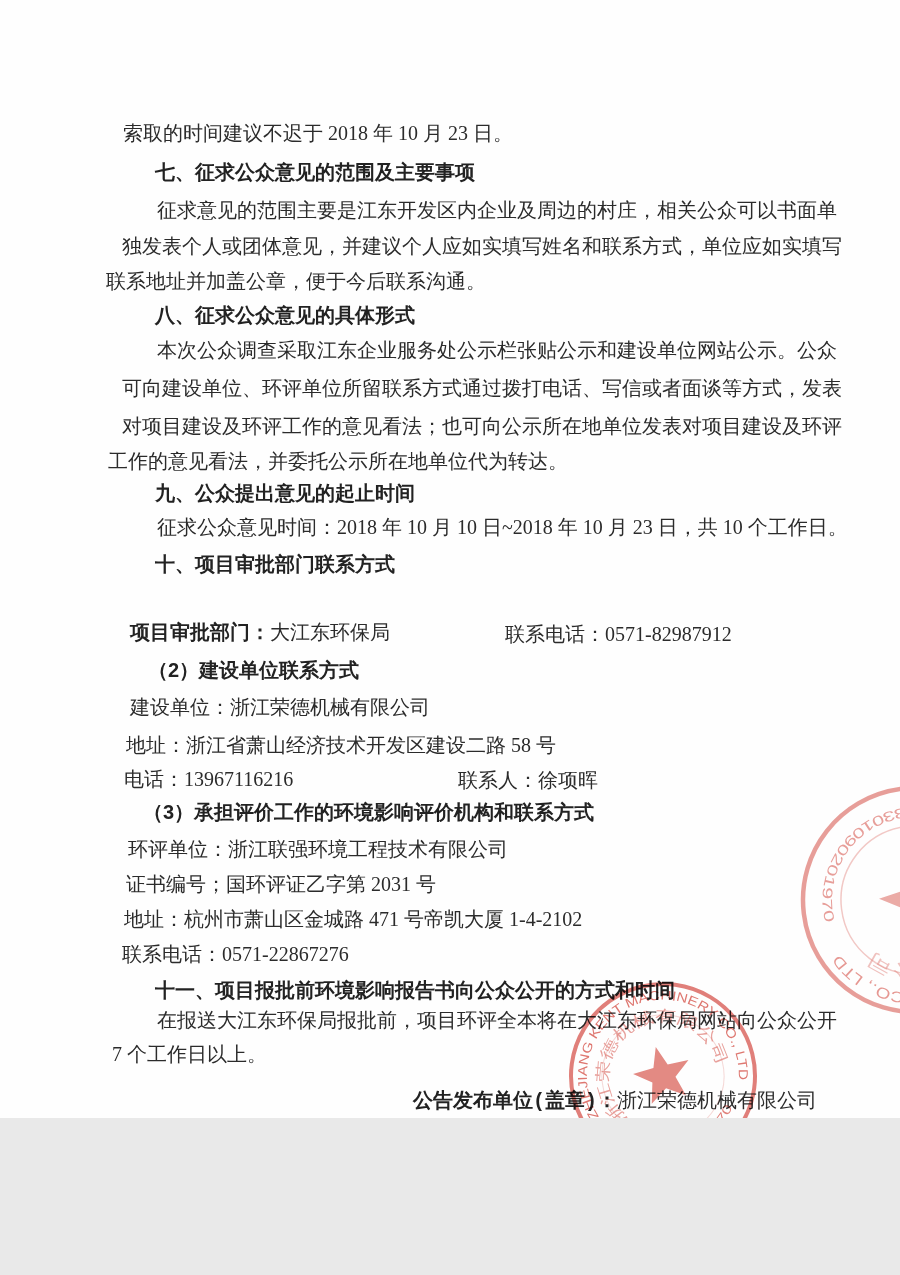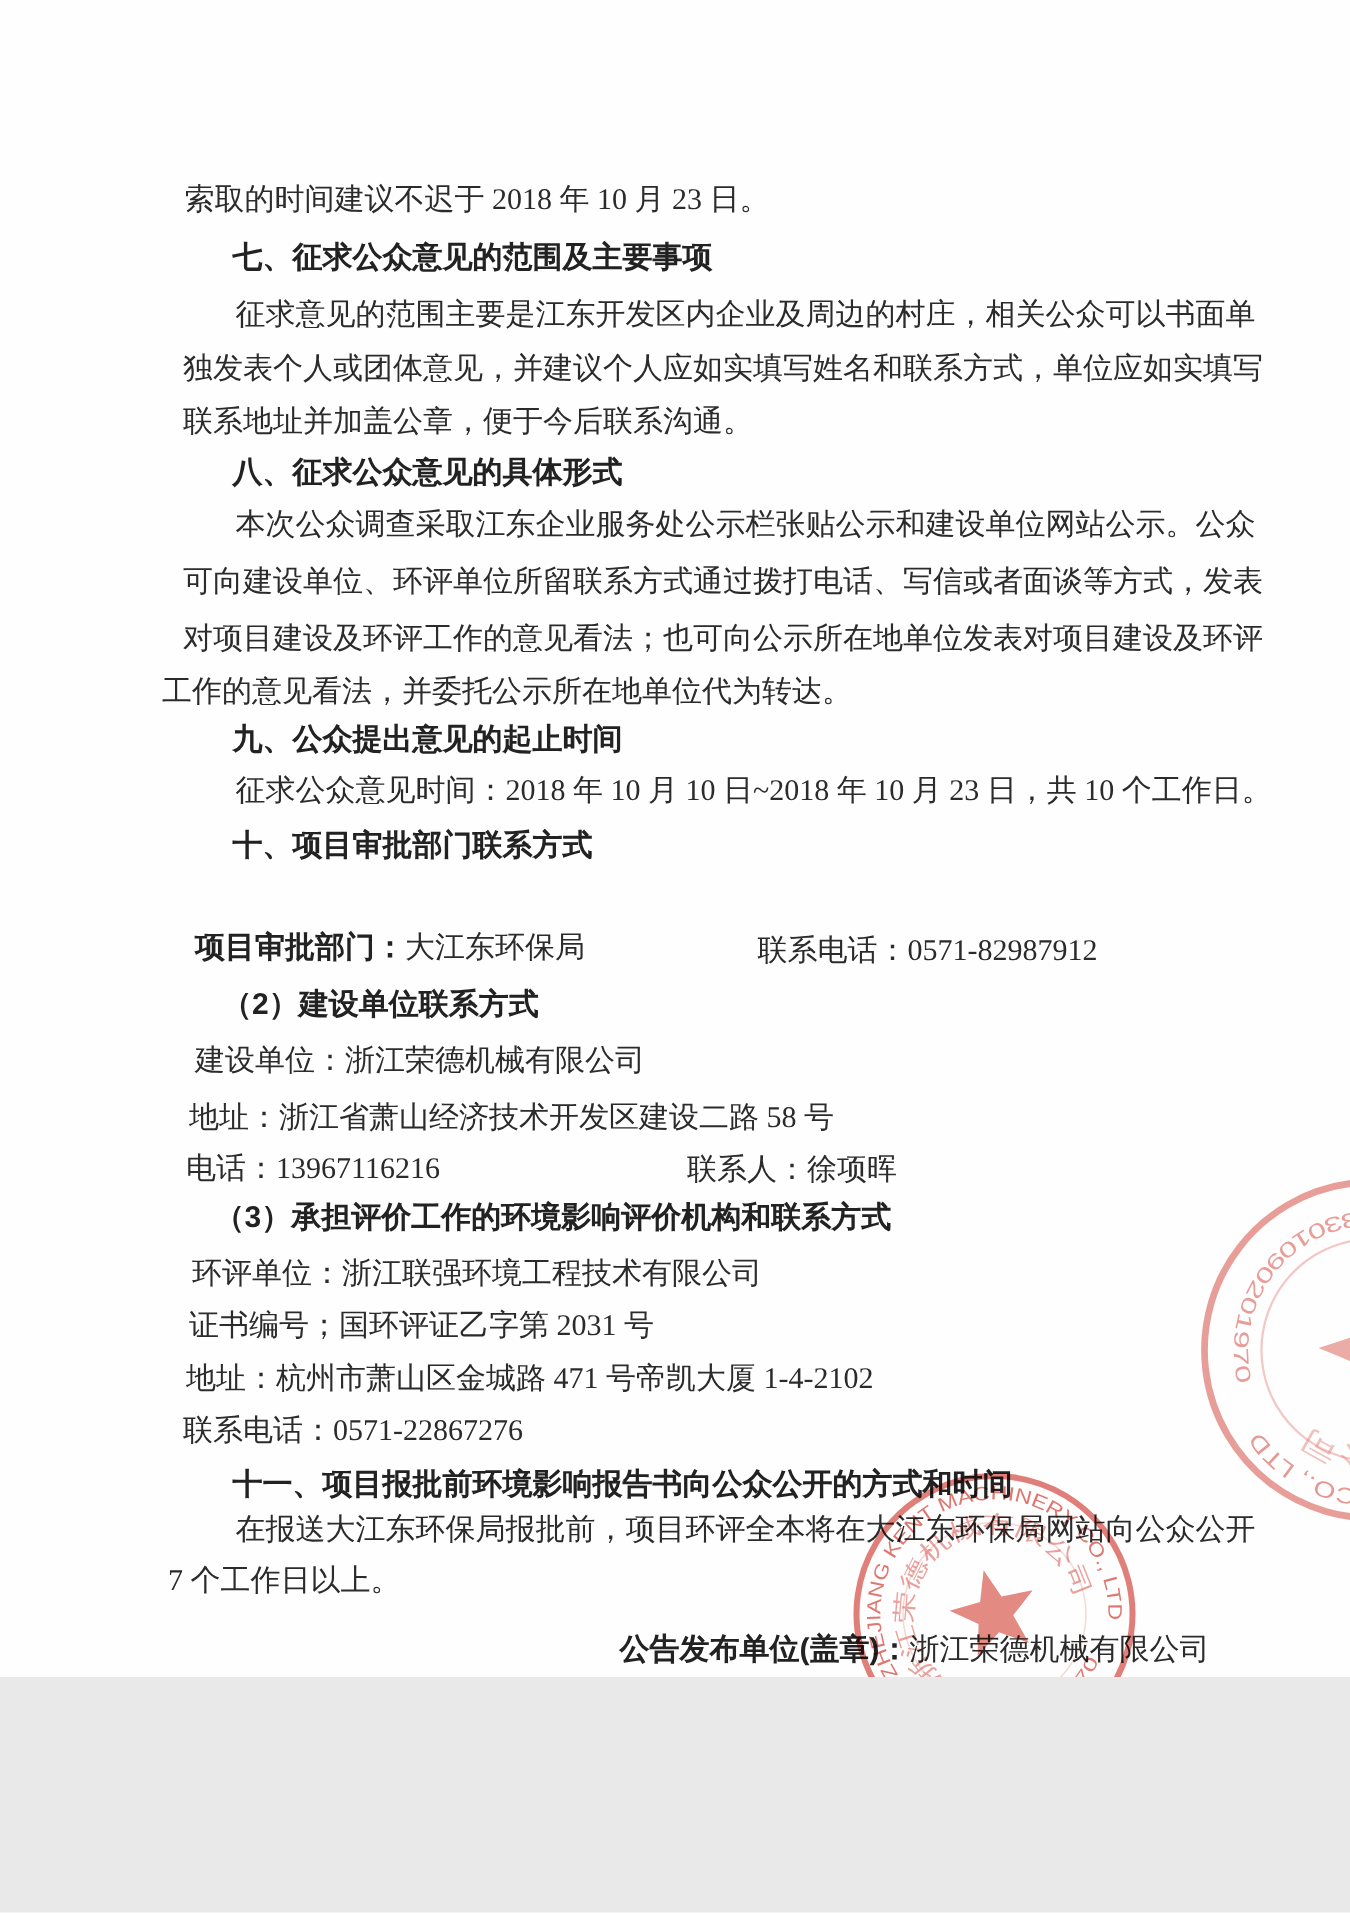--- a/index.html
+++ b/index.html
@@ -11,38 +11,38 @@
     color:#2b2b2b;
   }
   .ln{position:absolute; font-size:20px; line-height:27px; white-space:nowrap; letter-spacing:0px;}
   .h{
     font-weight:700;
     font-family:"Liberation Sans","DejaVu Sans",sans-serif;
     color:#222;
   }
   .lbl{
     font-weight:700;
-    font-family:Liberation Sans, sans-serif;
+    font-family:Liberation Mono, monospace;
     color:#222;
   }
   .val{font-weight:400;}
   .seal{position:absolute; mix-blend-mode:multiply; pointer-events:none;}
   .seal text{font-family:"Liberation Sans","DejaVu Sans",sans-serif;}
 </style>
 </head>
 <body>
 
 <div class="page">
 
   <div class="ln" style="top:120px;left:123px">索取的时间建议不迟于 2018 年 10 月 23 日。</div>
 
   <div class="ln h" style="top:159px;left:155px">七、征求公众意见的范围及主要事项</div>
   <div class="ln" style="top:197px;left:157px">征求意见的范围主要是江东开发区内企业及周边的村庄，相关公众可以书面单</div>
   <div class="ln" style="top:233px;left:122px">独发表个人或团体意见，并建议个人应如实填写姓名和联系方式，单位应如实填写</div>
-  <div class="ln" style="top:268px;left:122px">联系地址并加盖公章，便于今后联系沟通。</div>
+  <div class="ln" style="top:268px;left:106px">联系地址并加盖公章，便于今后联系沟通。</div>
 
   <div class="ln h" style="top:302px;left:155px">八、征求公众意见的具体形式</div>
   <div class="ln" style="top:337px;left:157px">本次公众调查采取江东企业服务处公示栏张贴公示和建设单位网站公示。公众</div>
   <div class="ln" style="top:375px;left:122px">可向建设单位、环评单位所留联系方式通过拨打电话、写信或者面谈等方式，发表</div>
   <div class="ln" style="top:413px;left:122px">对项目建设及环评工作的意见看法；也可向公示所在地单位发表对项目建设及环评</div>
   <div class="ln" style="top:448px;left:108px">工作的意见看法，并委托公示所在地单位代为转达。</div>
 
   <div class="ln h" style="top:480px;left:155px">九、公众提出意见的起止时间</div>
   <div class="ln" style="top:514px;left:157px">征求公众意见时间：2018 年 10 月 10 日~2018 年 10 月 23 日，共 10 个工作日。</div>
 

